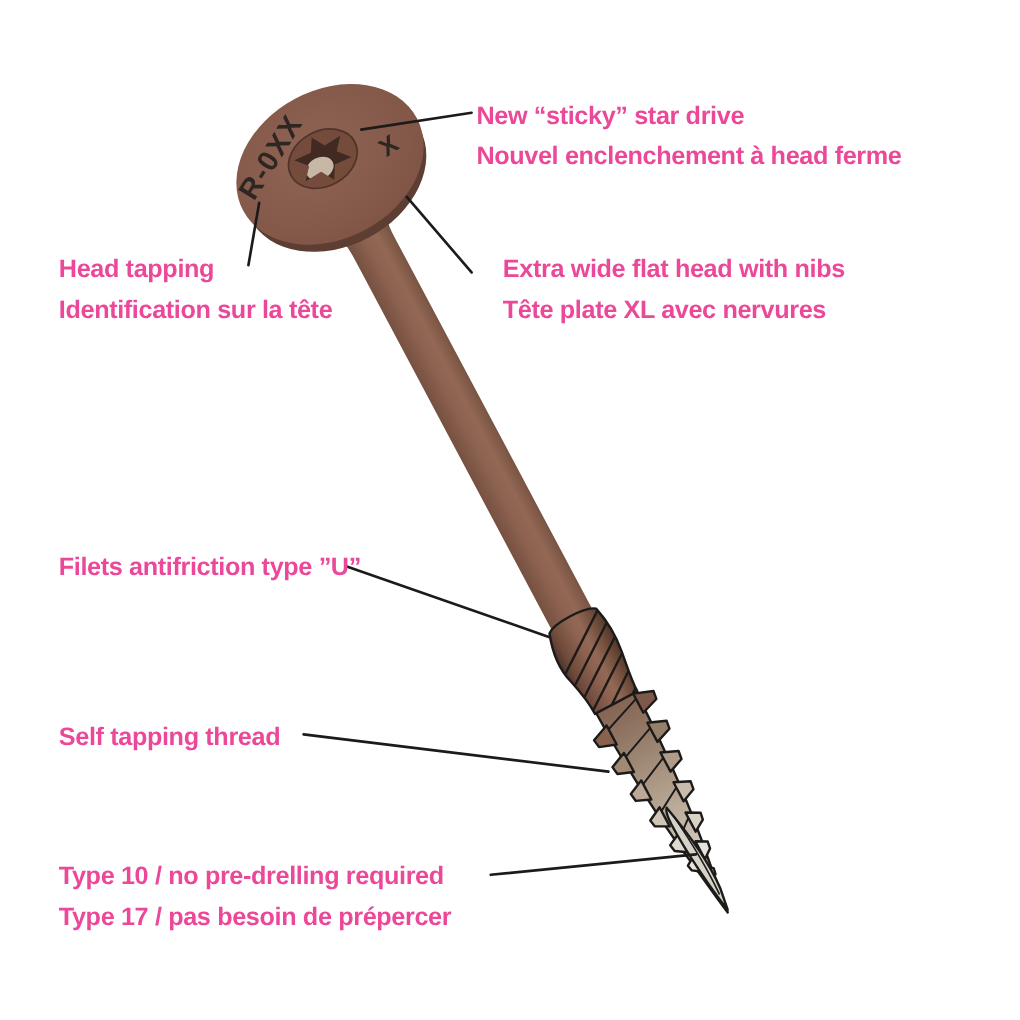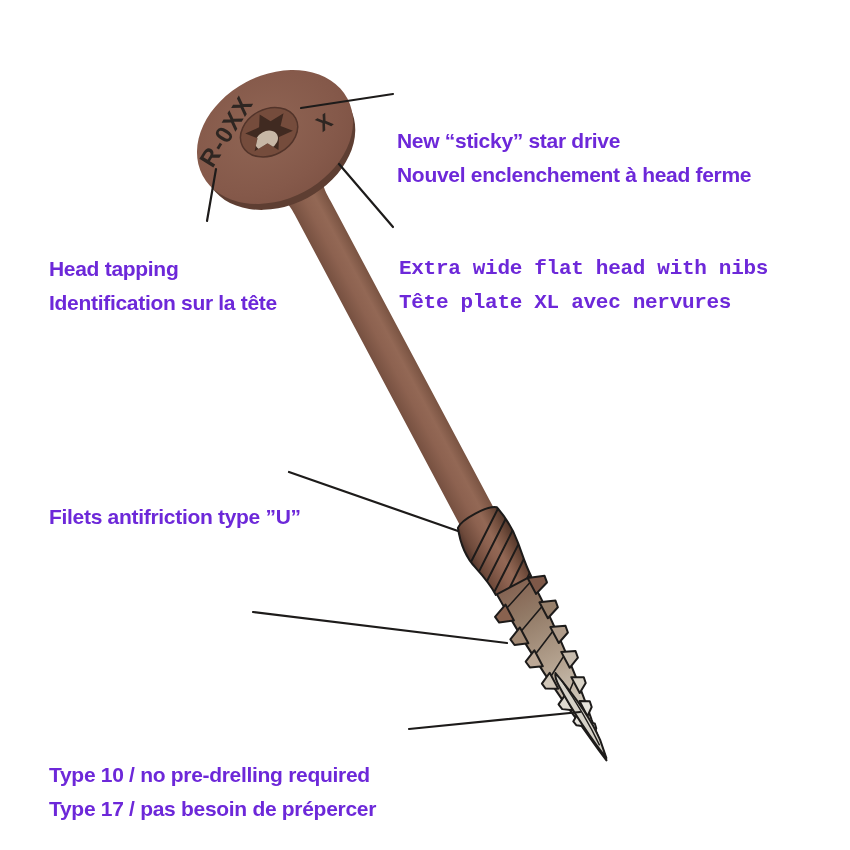--- a/index.html
+++ b/index.html
@@ -4,21 +4,21 @@
 <style>
   html,body{margin:0;padding:0;background:#ffffff;}
   .stage{
     position:relative;width:850px;height:850px;background:#ffffff;
     font-family:"Liberation Sans", sans-serif;overflow:hidden;
   }
   .art{position:absolute;left:0;top:0;}
   .label{
     position:absolute;
     font-weight:700;font-size:21px;line-height:34px;letter-spacing:-0.3px;
-    color:#6d28d9;white-space:nowrap;margin-top:44px;
+    color:#ec4899;white-space:nowrap;
   }
   .label div{white-space:nowrap;}
   .marking{
     font-family:"Liberation Sans", sans-serif;
     font-weight:700;fill:#2e2622;
   }
 </style>
 </head>
 <body>
 
@@ -130,30 +130,31 @@
   <div class="label" style="left:397px;top:80px;">
     <div>New “sticky” star drive</div>
     <div>Nouvel enclenchement à head ferme</div>
   </div>
 
   <div class="label" style="left:49px;top:208px;">
     <div>Head tapping</div>
     <div>Identification sur la tête</div>
   </div>
 
-  <div class="label" style="left:399px;top:208px;font-family:Liberation Mono, monospace;">
+  <div class="label" style="left:419px;top:208px;">
     <div>Extra wide flat head with nibs</div>
     <div>Tête plate XL avec nervures</div>
   </div>
 
   <div class="label" style="left:49px;top:456px;">
     <div>Filets antifriction type ”U”</div>
   </div>
 
   <div class="label" style="left:49px;top:598px;">
+    <div>Self tapping thread</div>
   </div>
 
   <div class="label" style="left:49px;top:714px;">
     <div>Type 10 / no pre-drelling required</div>
     <div>Type 17 / pas besoin de prépercer</div>
   </div>
 
 </div>
 
 </body></html>

